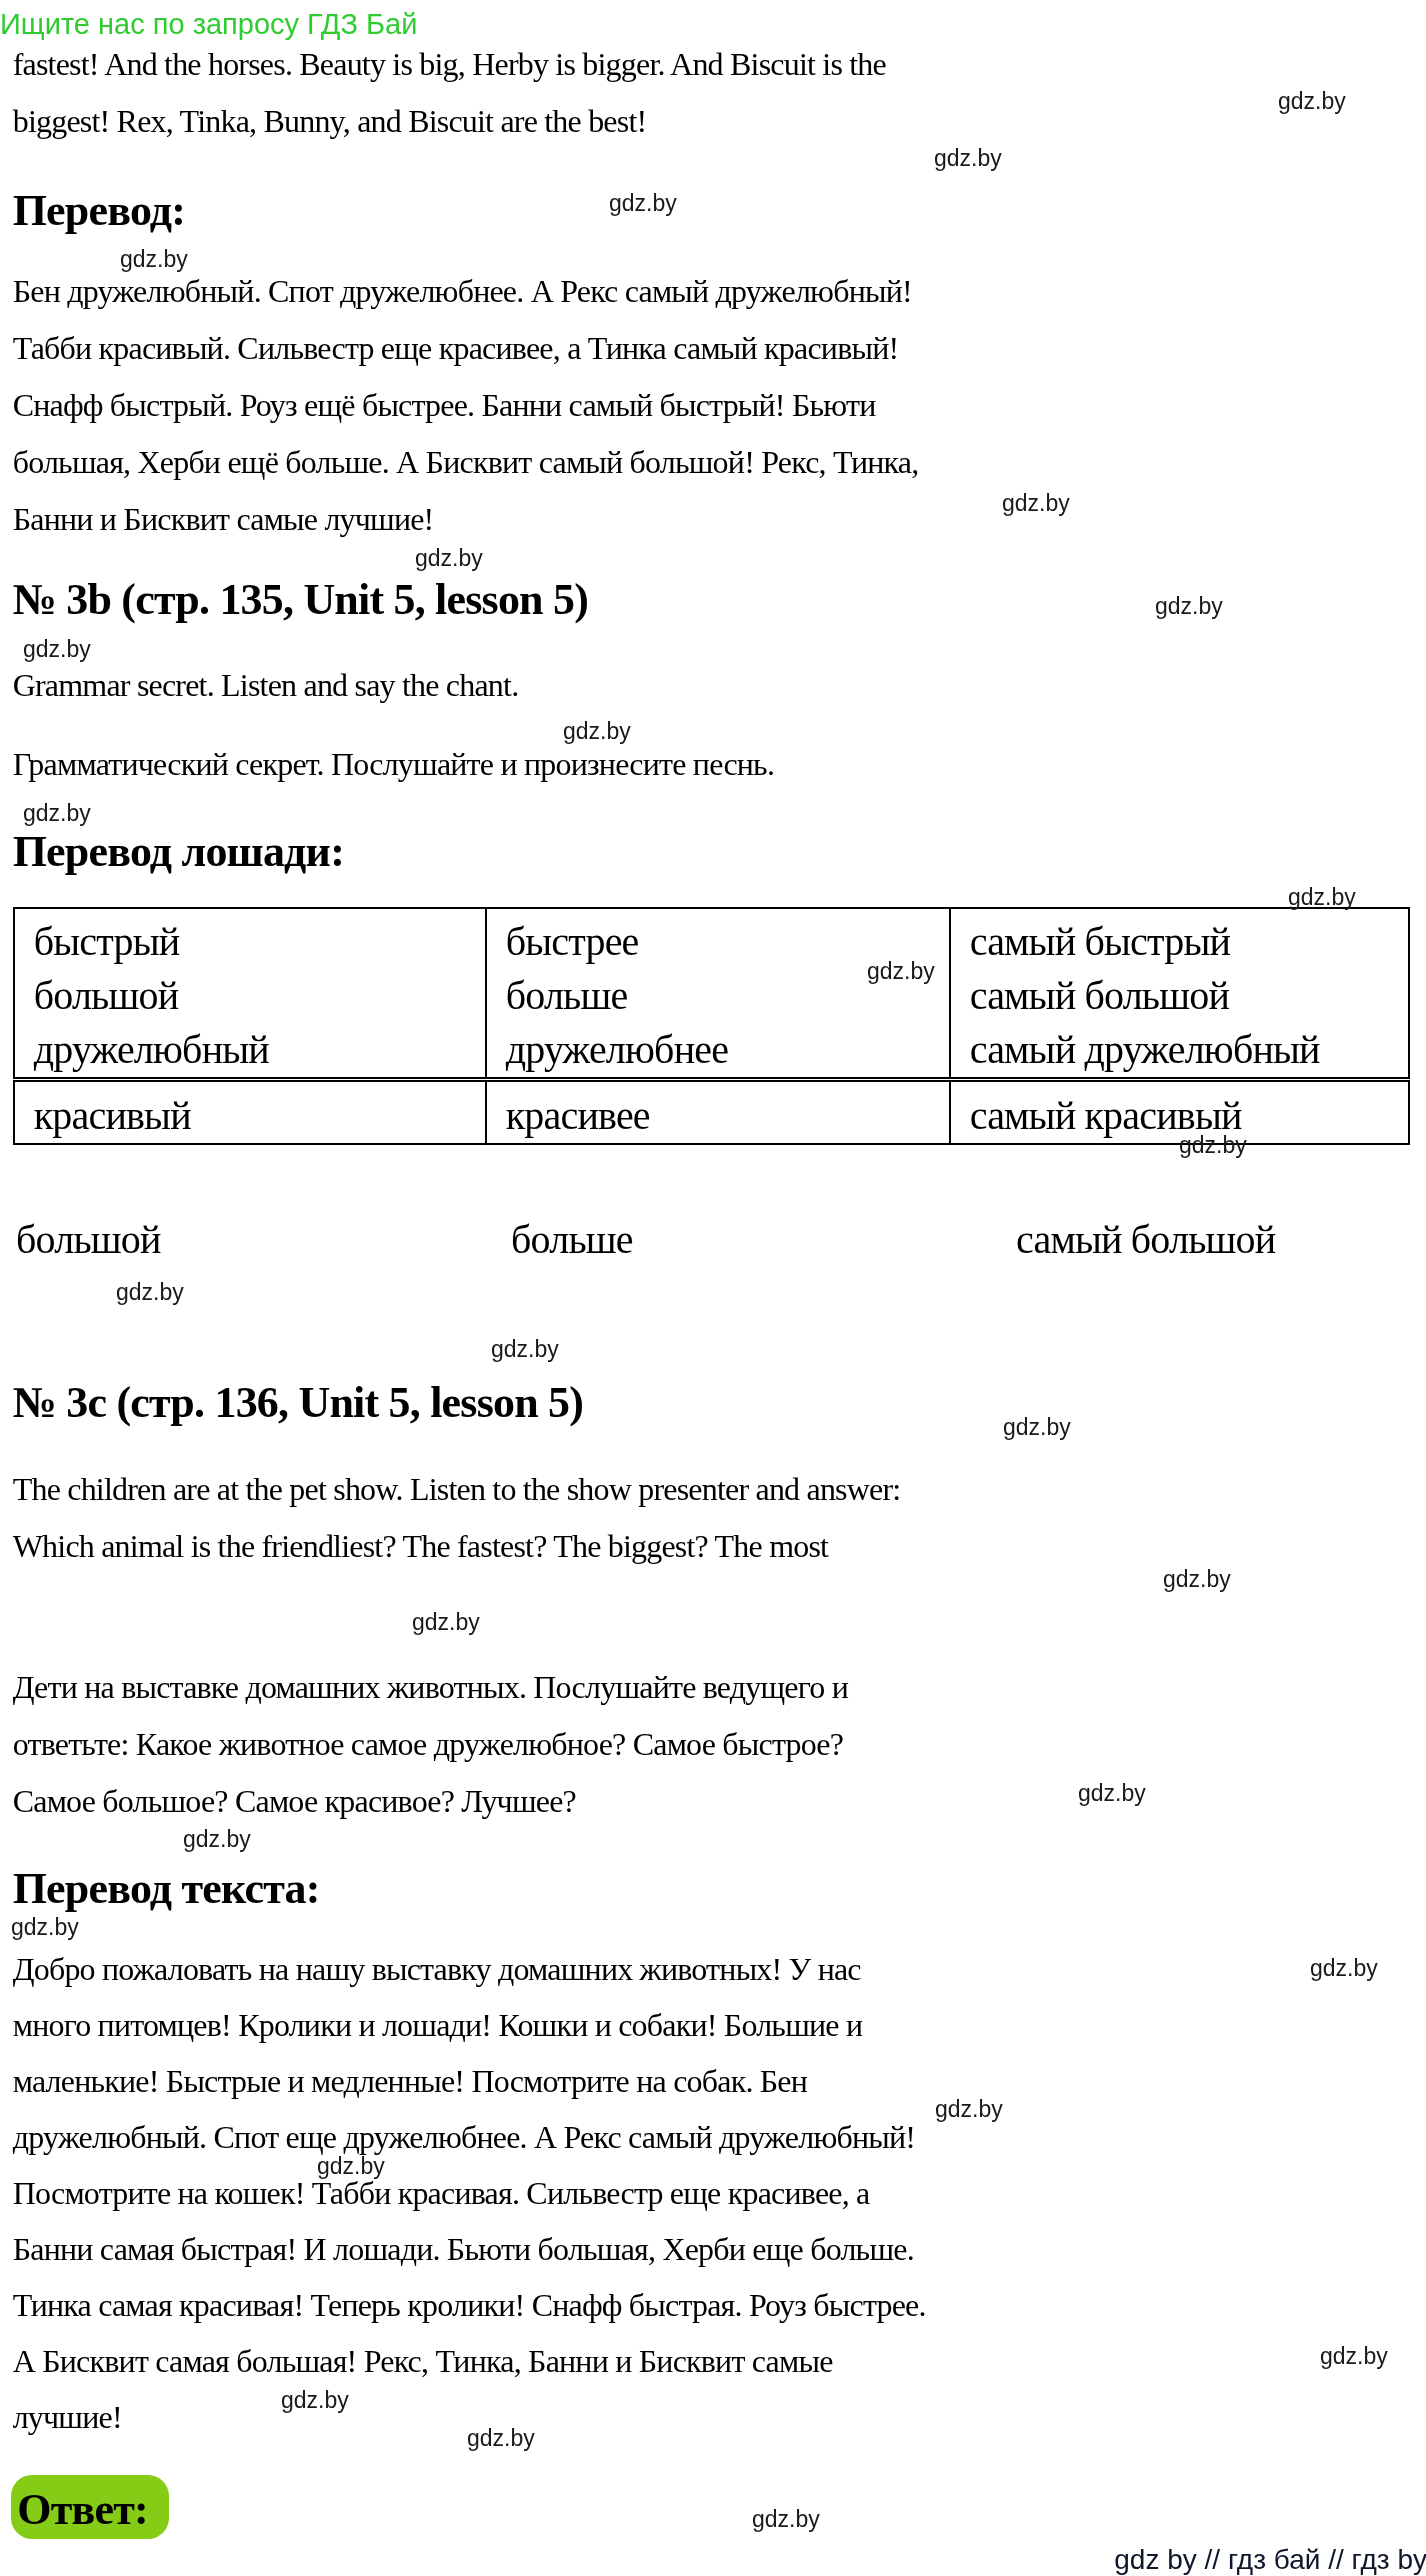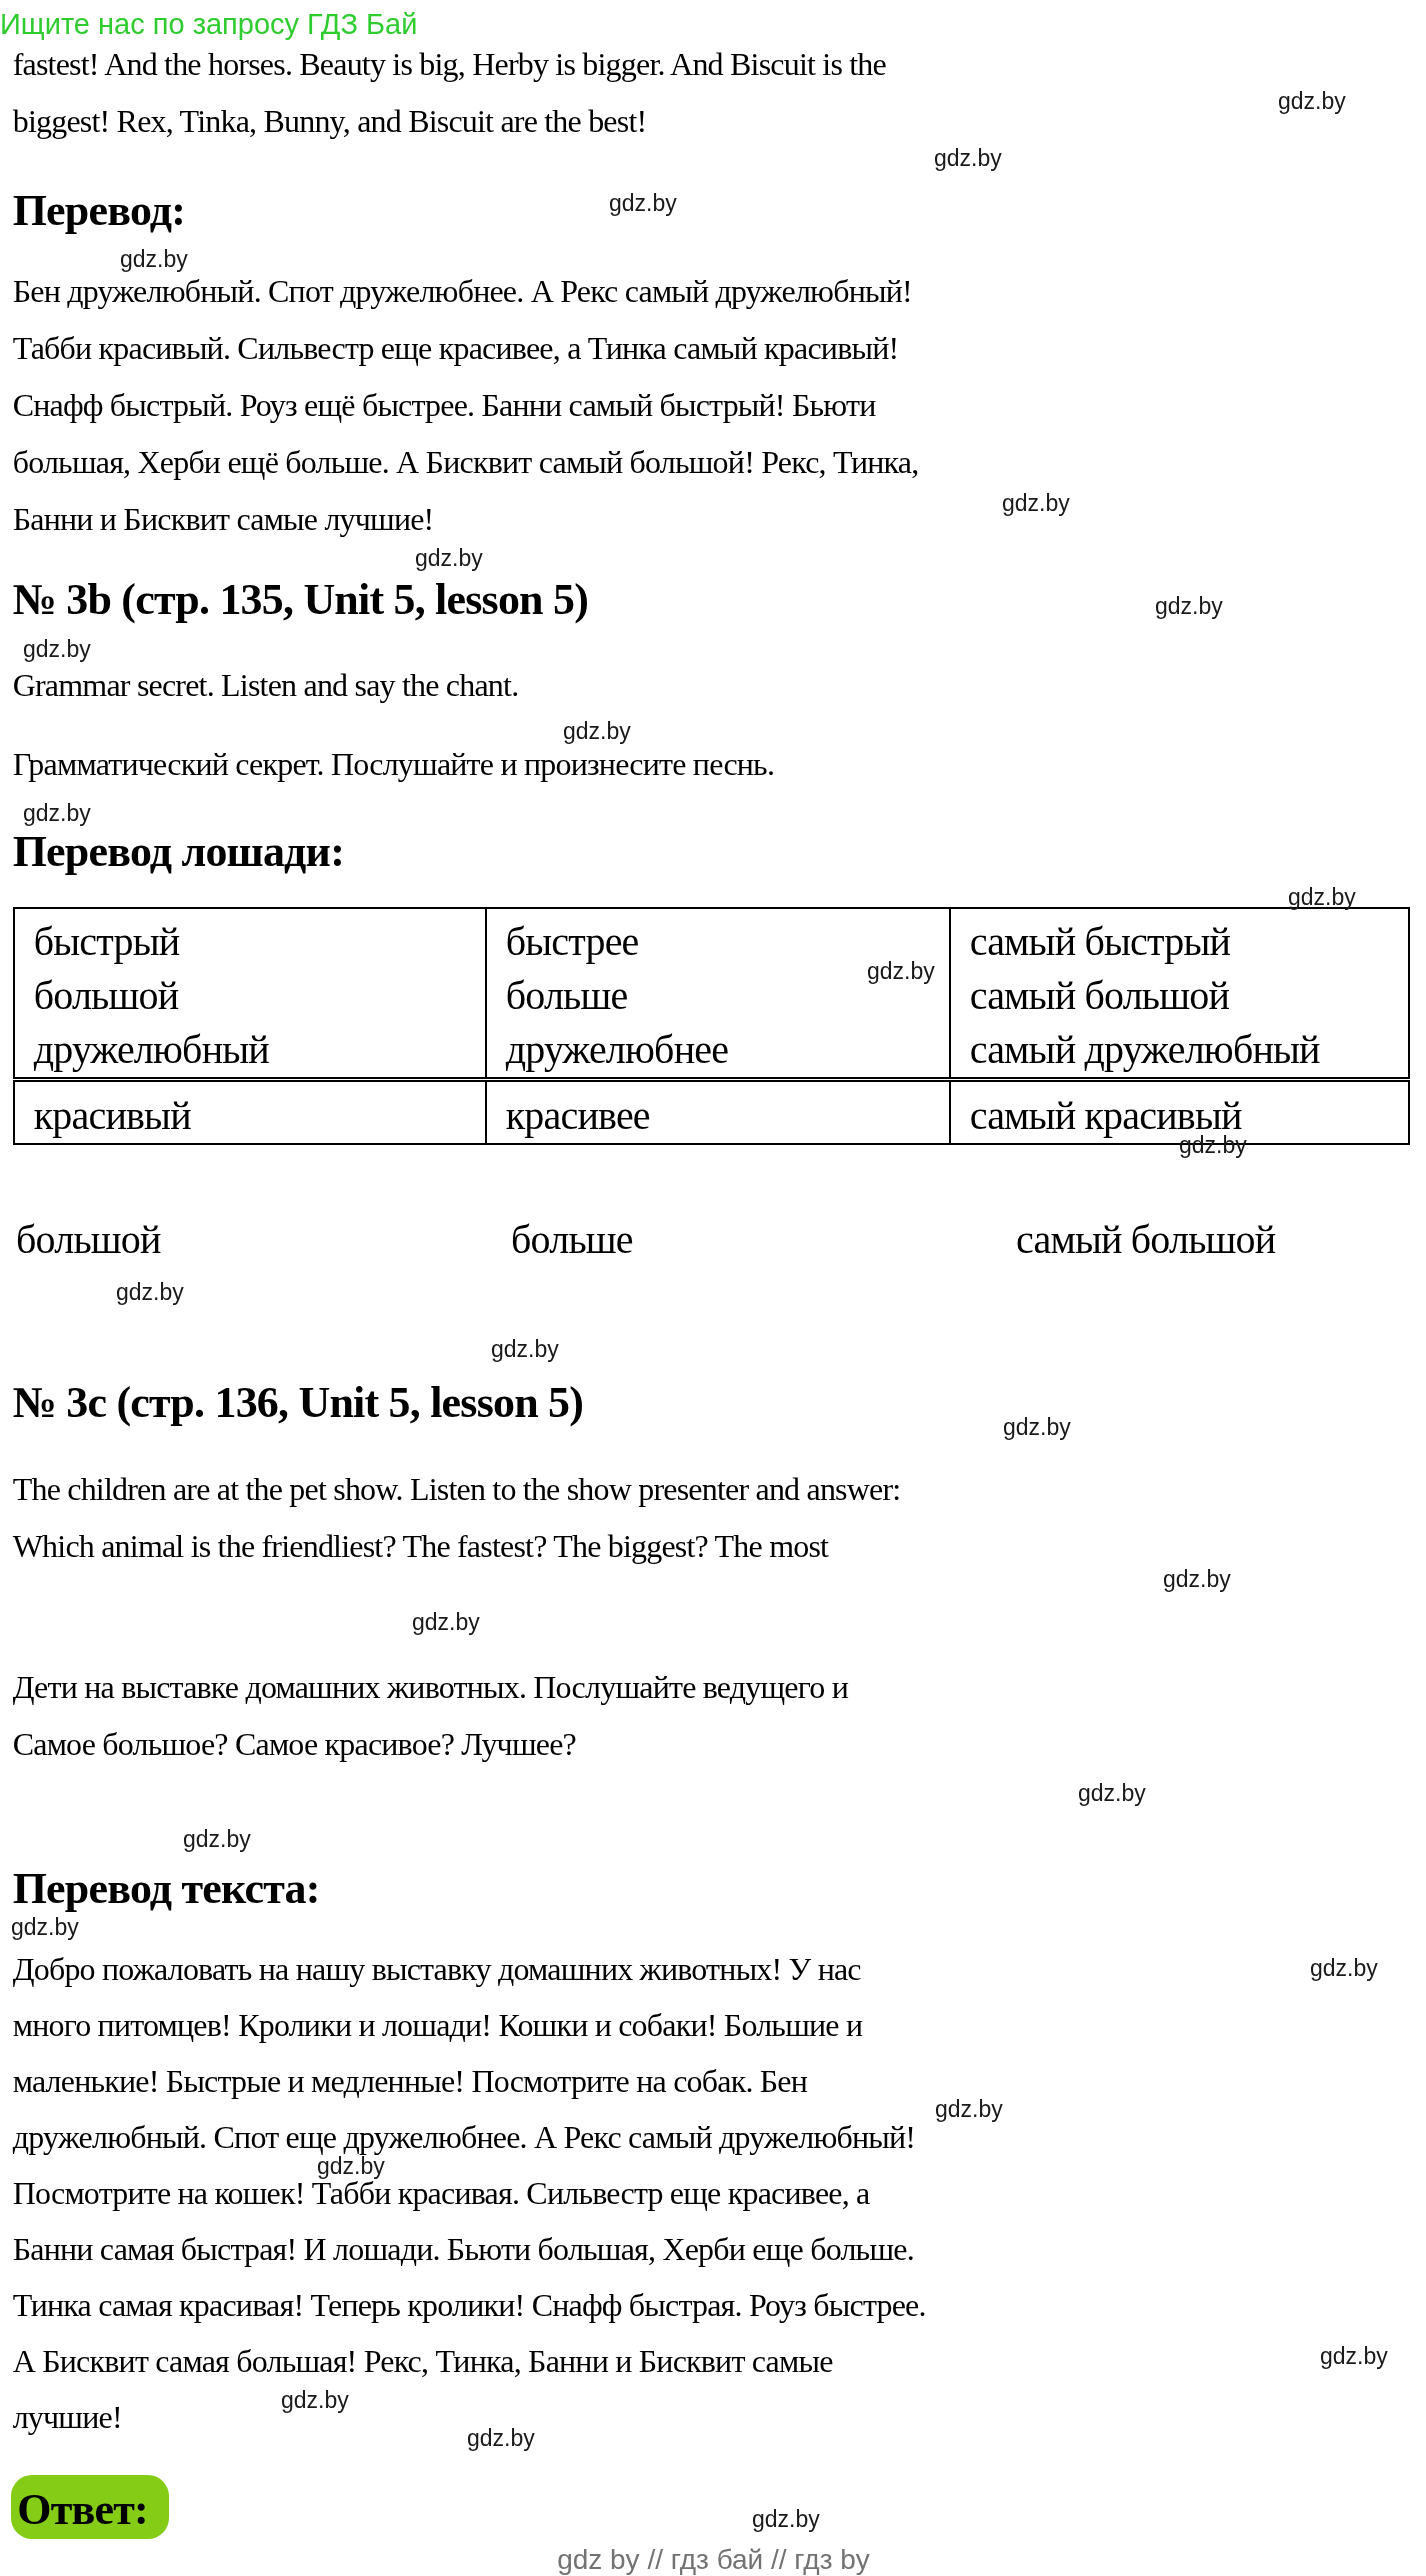--- a/index.html
+++ b/index.html
@@ -28,22 +28,22 @@
   }
   table.grammar tr.r1 td { height:157px; }
   table.grammar tr.r2 td { height:47px; border-top:5.5px double #000; }
   .cmp { position:absolute; font-size:40px; line-height:57px; letter-spacing:-0.8px; white-space:nowrap; }
   .answer {
     position:absolute; left:11px; top:2475px; background:#84cc16;
     font-size:44px; font-weight:bold; line-height:47px;
     padding:11px 20.6px 6.3px 6.3px; letter-spacing:-0.8px;border-radius:21px;
   }
   .footer-link {
-    position:absolute; top:2544px; left:0; width:100%; text-align:center;
-    font-family:"Liberation Sans", sans-serif; font-size:28px; color:#737373;
+    position:absolute; top:2544px; left:0; width:100%; text-align:right;
+    font-family:"Liberation Sans", sans-serif; font-size:28px; color:#0f172a;
   }
 </style>
 </head>
 <body>
 
 <div class="page">
 
   <div class="promo">Ищите нас по запросу ГДЗ Бай</div>
 
   <div class="para" style="top:36px;">
@@ -117,20 +117,21 @@
 
   <div class="hd" style="top:1374px;">№ 3c (стр. 136, Unit 5, lesson 5)</div>
 
   <div class="para" style="top:1461px;">
     <div>The children are at the pet show. Listen to the show presenter and answer:</div>
     <div>Which animal is the friendliest? The fastest? The biggest? The most</div>
   </div>
 
   <div class="para" style="top:1659px;">
     <div>Дети на выставке домашних животных. Послушайте ведущего и</div>
+    <div>ответьте: Какое животное самое дружелюбное? Самое быстрое?</div>
     <div>Самое большое? Самое красивое? Лучшее?</div>
   </div>
 
   <div class="hd" style="top:1860px;">Перевод текста:</div>
 
   <div class="para" style="top:1941px;line-height:56px;">
     <div>Добро пожаловать на нашу выставку домашних животных! У нас</div>
     <div>много питомцев! Кролики и лошади! Кошки и собаки! Большие и</div>
     <div>маленькие! Быстрые и медленные! Посмотрите на собак. Бен</div>
     <div>дружелюбный. Спот еще дружелюбнее. А Рекс самый дружелюбный!</div>

